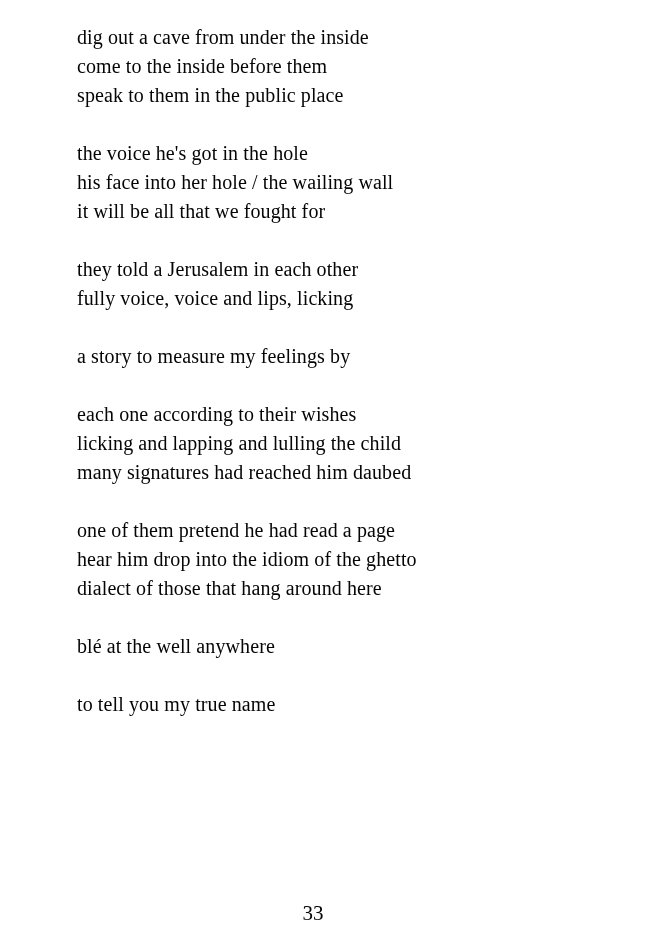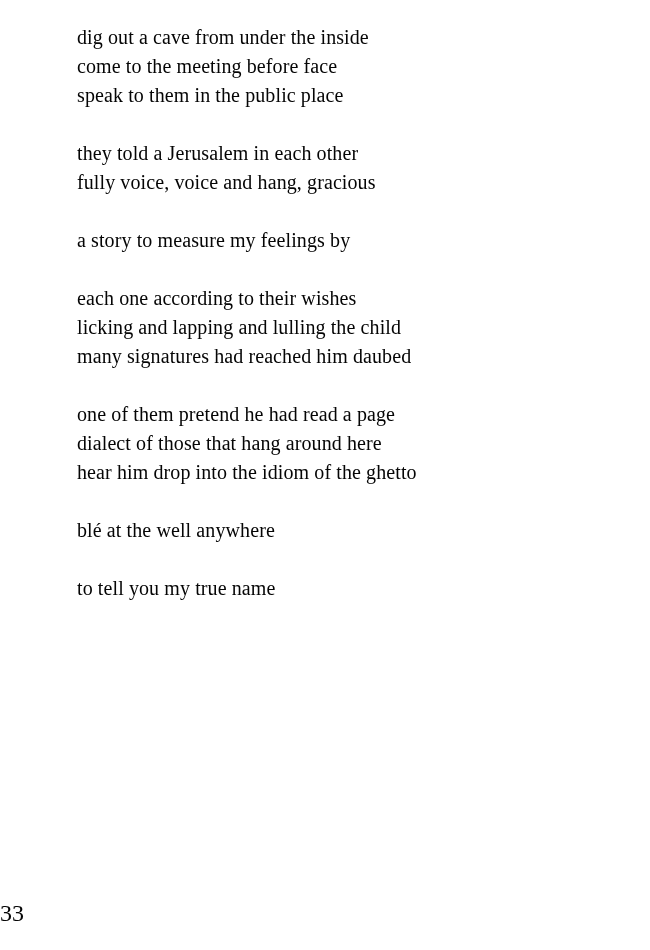--- a/index.html
+++ b/index.html
@@ -33,56 +33,62 @@
     margin: 0 0 29px 0;
   }
   .line {
     white-space: pre;
   }
   .page-number {
     position: absolute;
     top: 899px;
     left: 0;
     width: 626px;
-    font-size: 24px;
+    text-align: center;
+    font-size: 21px;
     line-height: 29px;
   }
 </style>
 </head>
 <body>
 
 <div class="page">
   <div class="poem">
 
     <div class="stanza">
       <div class="line">dig out a cave from under the inside</div>
-      <div class="line">come to the meeting before face</div>
+      <div class="line">come to the inside before them</div>
       <div class="line">speak to them in the public place</div>
     </div>
 
+    <div class="stanza">
+      <div class="line">the voice he's got in the hole</div>
+      <div class="line">his face into her hole / the wailing wall</div>
+      <div class="line">it will be all that we fought for</div>
+    </div>
 
     <div class="stanza">
       <div class="line">they told a Jerusalem in each other</div>
-      <div class="line">fully voice, voice and hang, gracious</div>
+      <div class="line">fully voice, voice and lips, licking</div>
     </div>
 
     <div class="stanza">
       <div class="line">a story to measure my feelings by</div>
     </div>
 
     <div class="stanza">
       <div class="line">each one according to their wishes</div>
       <div class="line">licking and lapping and lulling the child</div>
       <div class="line">many signatures had reached him daubed</div>
     </div>
 
     <div class="stanza">
       <div class="line">one of them pretend he had read a page</div>
+      <div class="line">hear him drop into the idiom of the ghetto</div>
       <div class="line">dialect of those that hang around here</div>
-      <div class="line">hear him drop into the idiom of the ghetto</div>
     </div>
 
     <div class="stanza">
       <div class="line">blé at the well anywhere</div>
     </div>
 
     <div class="stanza">
       <div class="line">to tell you my true name</div>
     </div>
 

